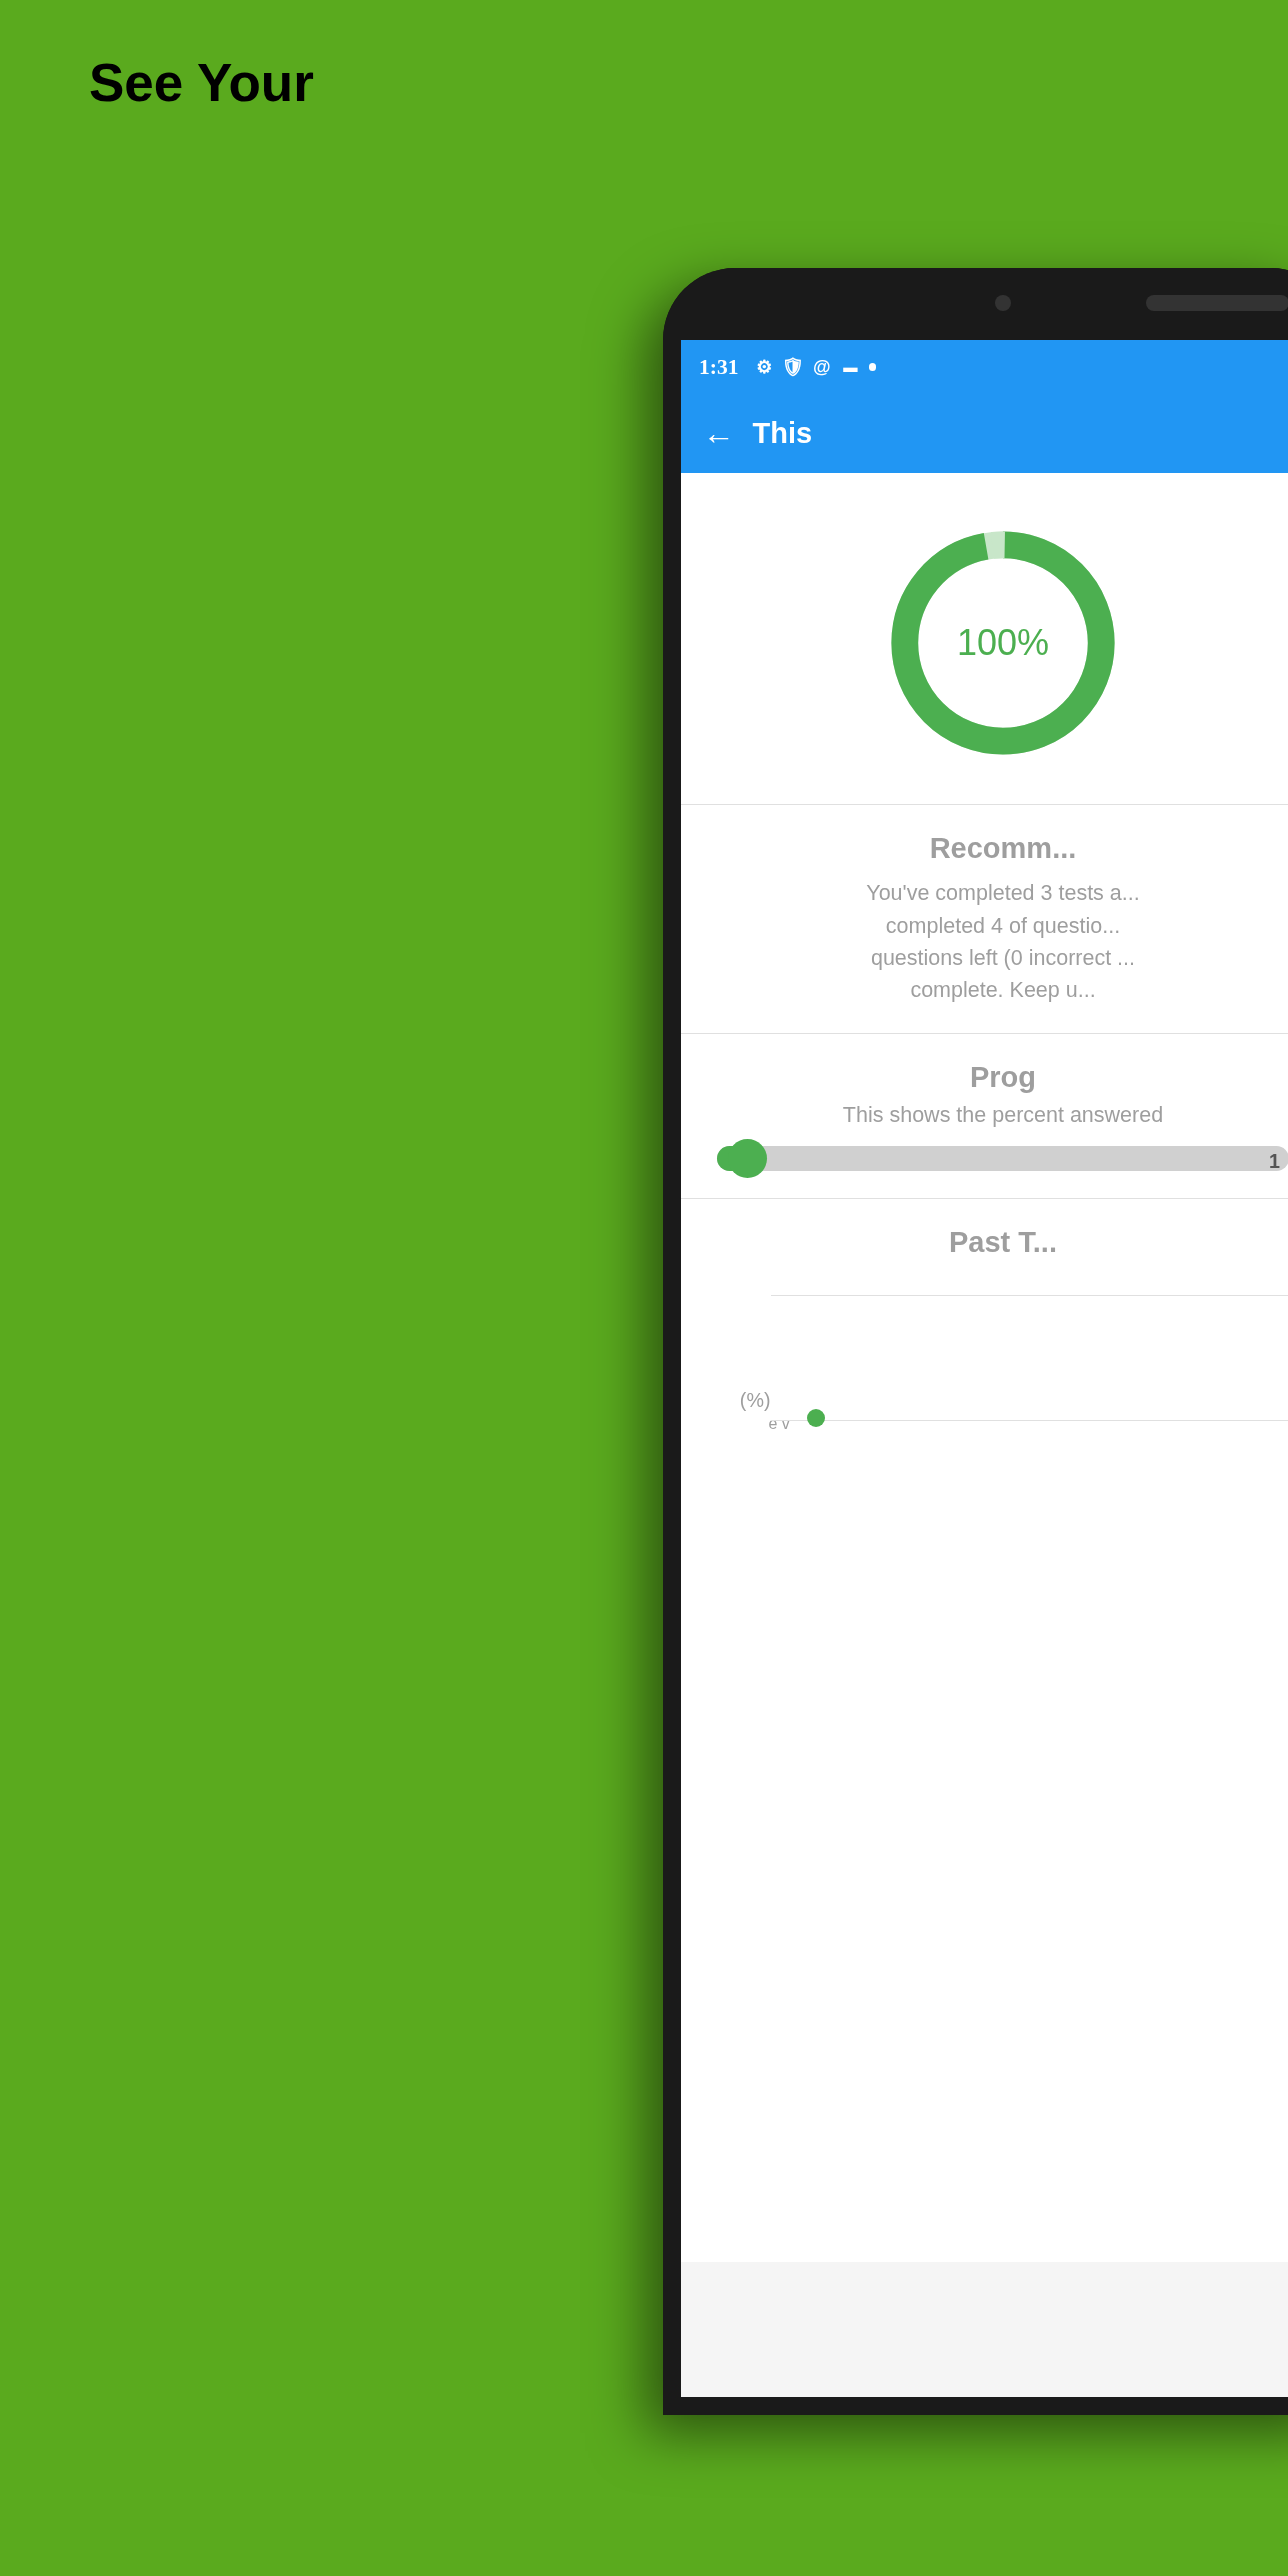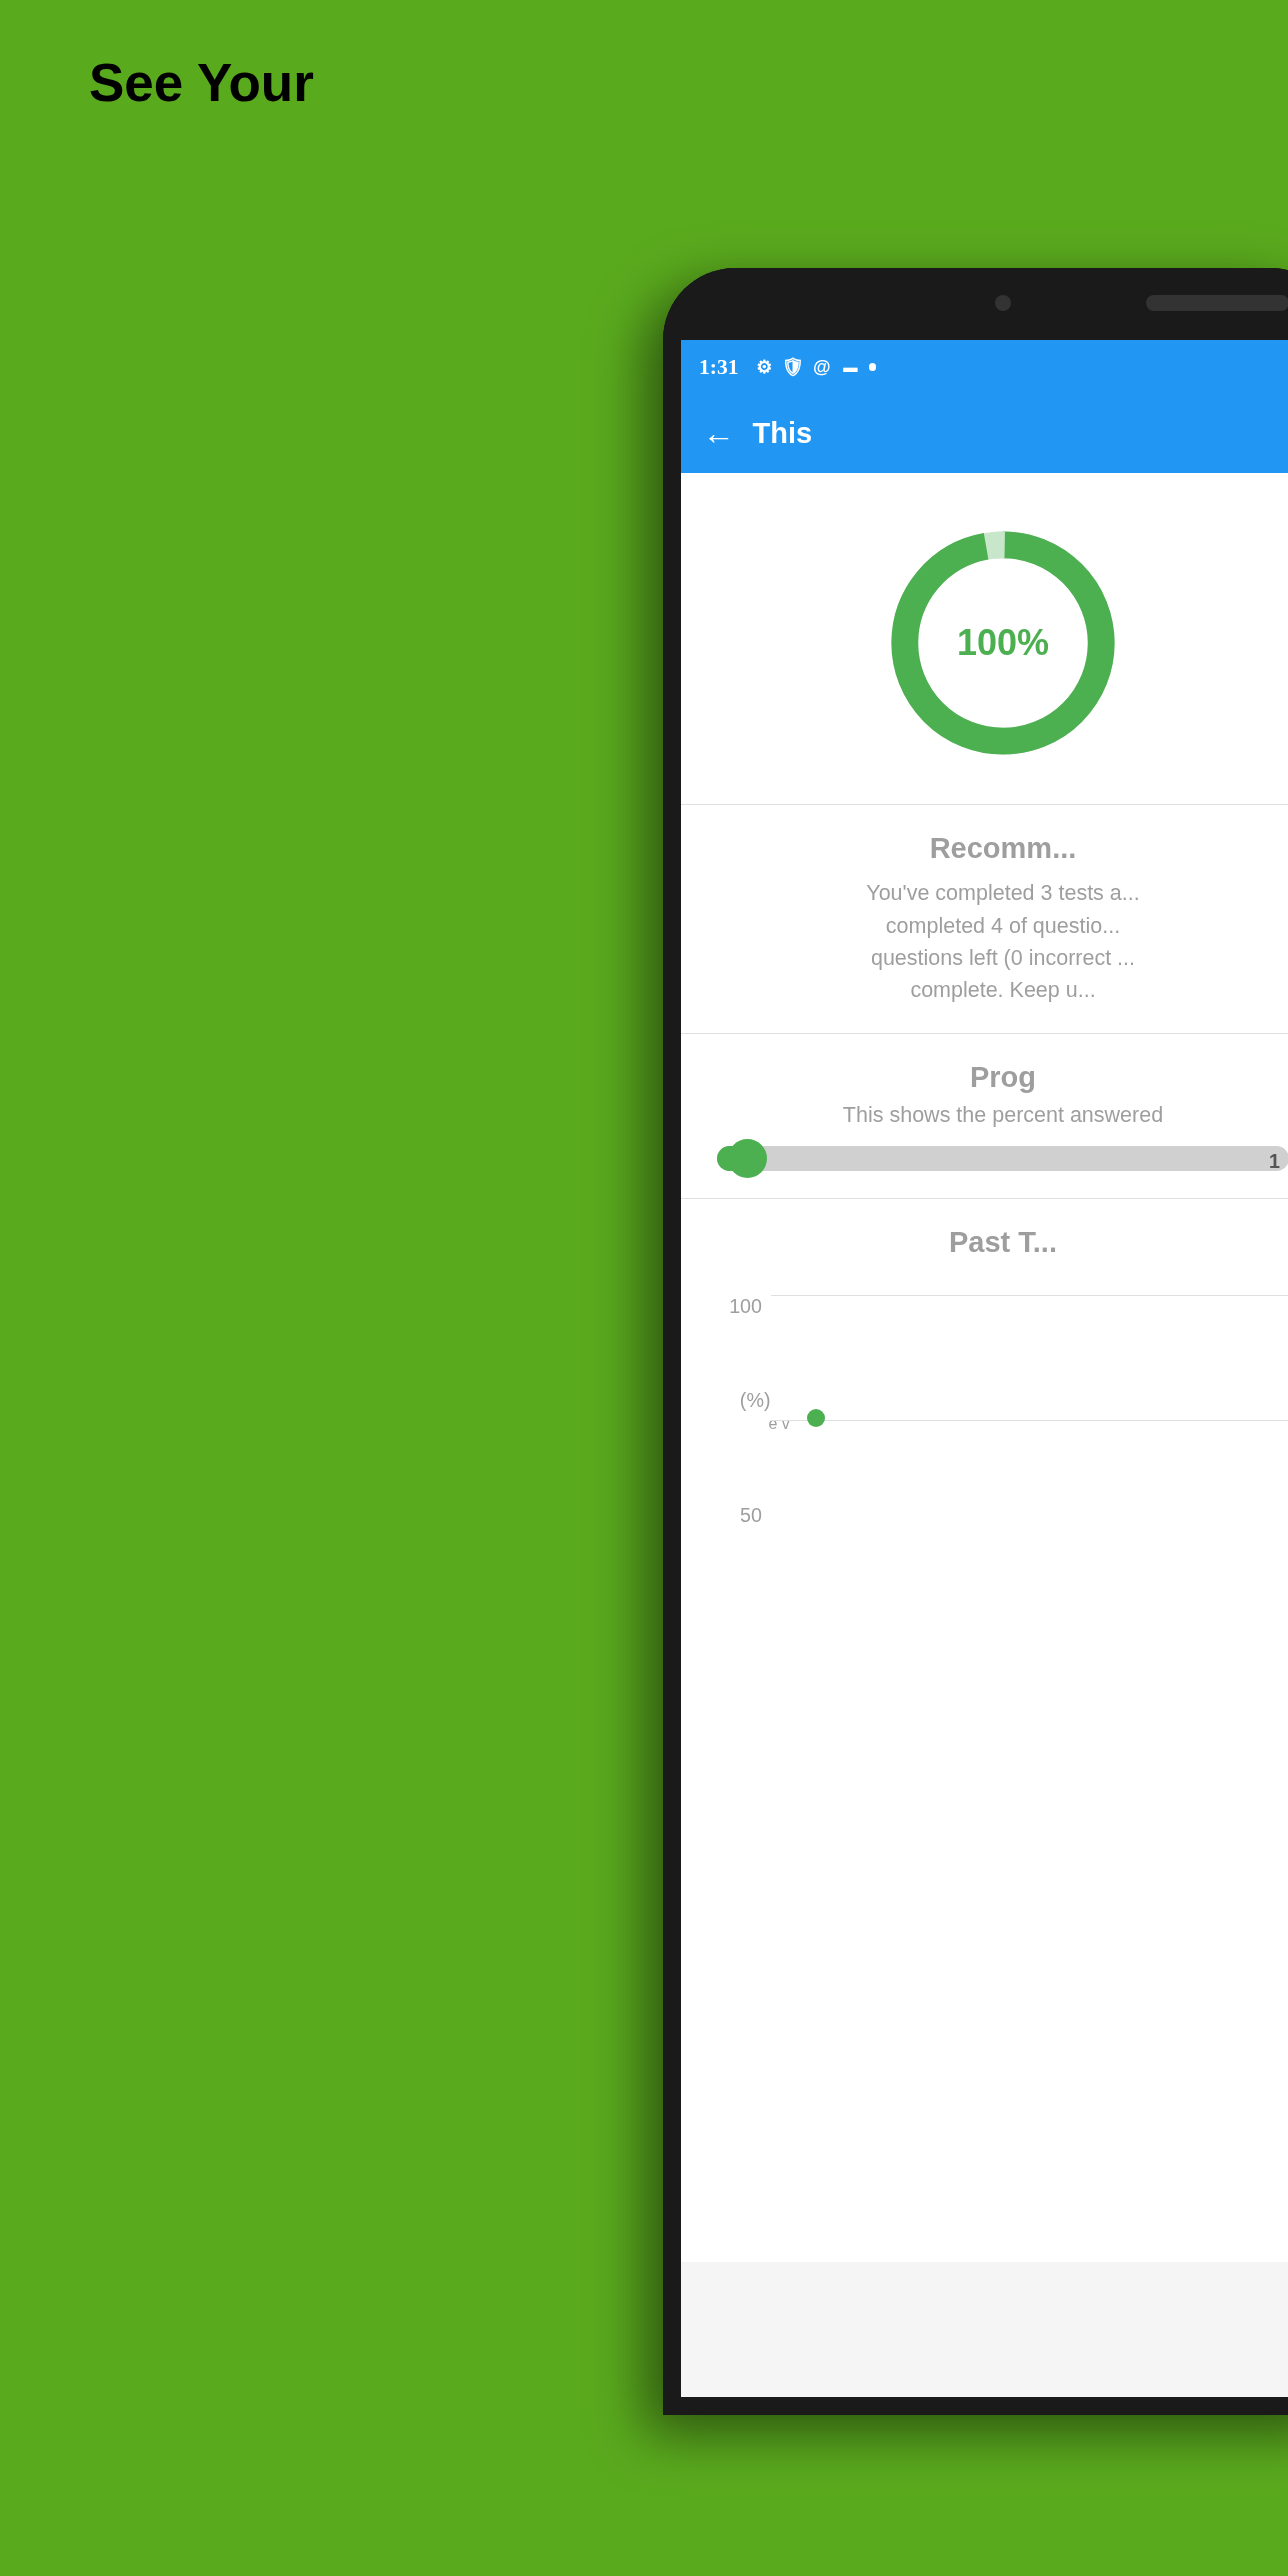--- a/index.html
+++ b/index.html
@@ -172,21 +172,21 @@
       width: 250px;
       height: 250px;
     }
 
     .donut-center-text {
       position: absolute;
       top: 50%;
       left: 50%;
       transform: translate(-50%, -50%);
       font-size: 36px;
-      font-weight: bold;
+      font-weight: normal;
       color: #4caf50;
     }
 
     
     .section {
       padding: 18px 27px;
       text-align: center;
     }
 
     .section-title {
@@ -357,24 +357,20 @@
             </div>
           </div>
         </div>
 
         <div class="divider"></div>
 
         <div class="past-section">
           <div class="past-title">Past T...</div>
           <div class="chart-area" style="position:relative;">
 
-            <div style="position:absolute;left:0;top:0;width:63px;height:100%;display:flex;flex-direction:column;justify-content:space-between;padding:18px 0;">
-              <span style="font-size:19.7px;color:#9e9e9e;text-align:right;padding-right:9px;">100</span>
-              <span style="font-size:19.7px;color:#9e9e9e;text-align:right;padding-right:9px;">50</span>
-            </div>
 
             <div style="position:absolute;left:12.5px;top:50%;transform:translateY(-50%);font-size:19.7px;color:#9e9e9e;line-height:1.3;">
               <div>(%)</div>
               <div style="font-size:16px;margin-left:48px;">e v</div>
             </div>
 
             <div style="position:absolute;left:63px;right:0;top:0;height:100%;">
 
               <div style="position:absolute;left:0;right:0;top:18px;height:0.9px;background:#e0e0e0;"></div>
               <div style="position:absolute;left:0;right:0;top:143px;height:0.9px;background:#e0e0e0;"></div>

